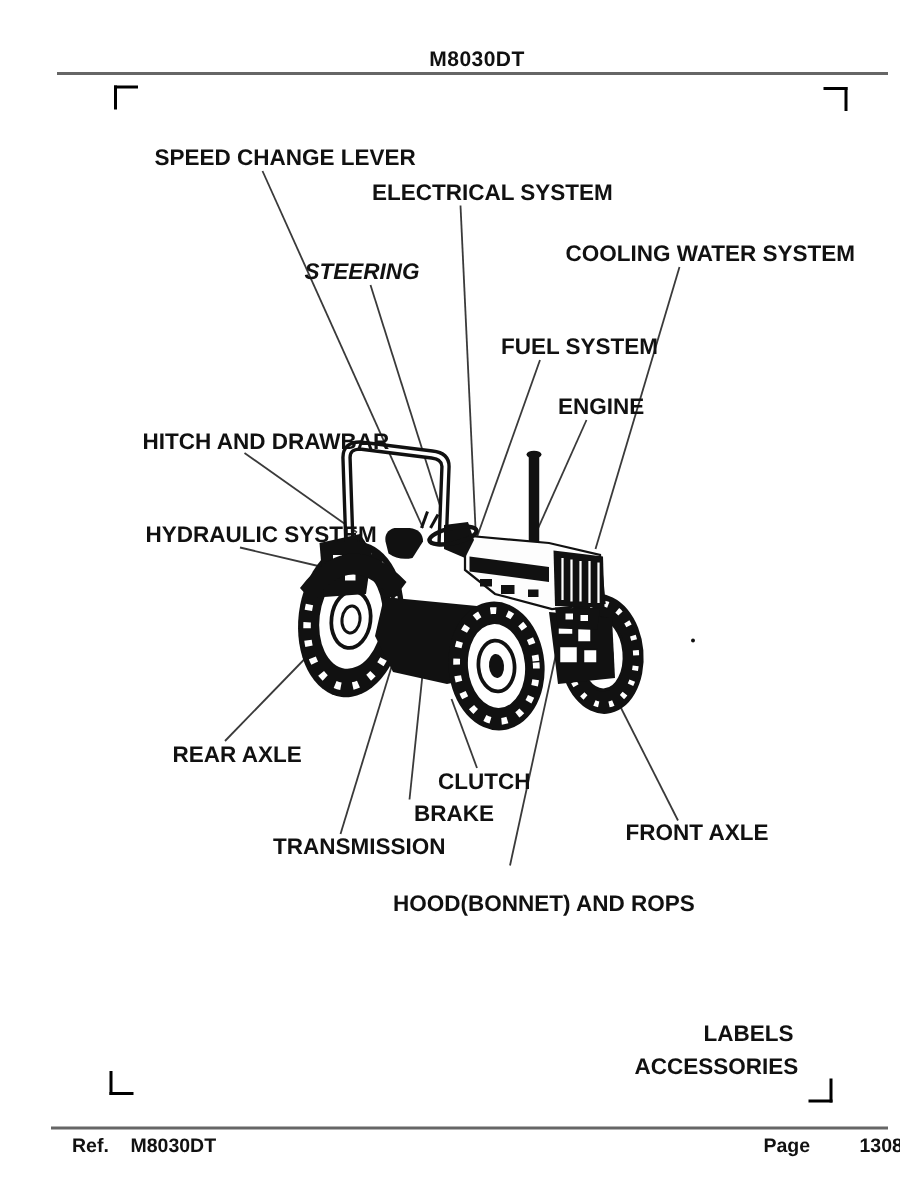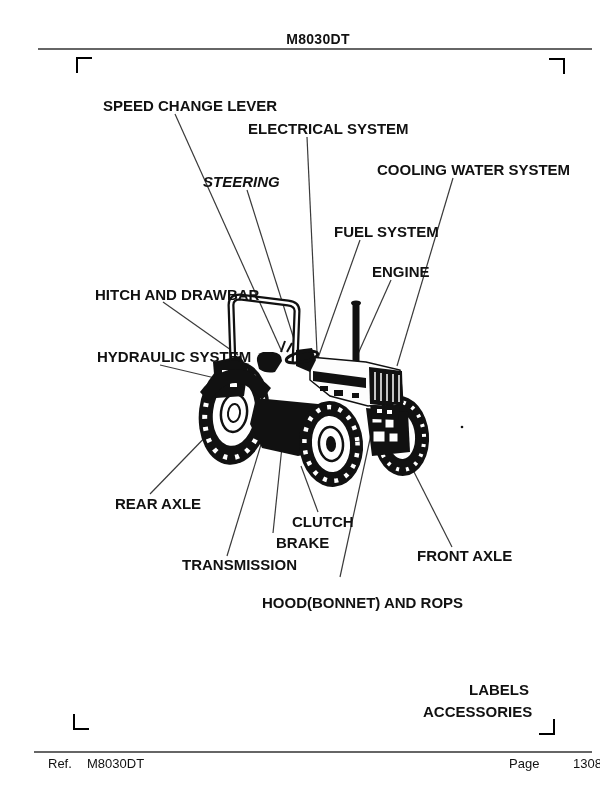--- a/index.html
+++ b/index.html
@@ -19,21 +19,21 @@
   
   .mark{position:absolute;width:14px;height:14px;}
   .mark-tl{left:76px;top:57px;border-left:2px solid #000;border-top:2px solid #000;}
   .mark-tr{left:549px;top:58px;border-right:2px solid #000;border-top:2px solid #000;}
   .mark-bl{left:73px;top:714px;border-left:2px solid #000;border-bottom:2px solid #000;}
   .mark-br{left:539px;top:719px;border-right:2px solid #000;border-bottom:2px solid #000;}
   
   .callout-label{position:absolute;font-size:15px;font-weight:bold;color:#111;
     white-space:nowrap;line-height:12px;}
   
-  .ftr{position:absolute;top:756px;font-size:13px;font-weight:normal;color:#111;white-space:nowrap;text-align:right;}
+  .ftr{position:absolute;top:756px;font-size:13px;font-weight:bold;color:#111;white-space:nowrap;text-align:right;}
   .ftr-ref-label{left:48px;}
   .ftr-ref-value{left:87px;}
   .ftr-page-label{left:509px;}
   .ftr-page-value{left:573px;}
 </style>
 </head>
 <body>
 
 <div class="page">
 

